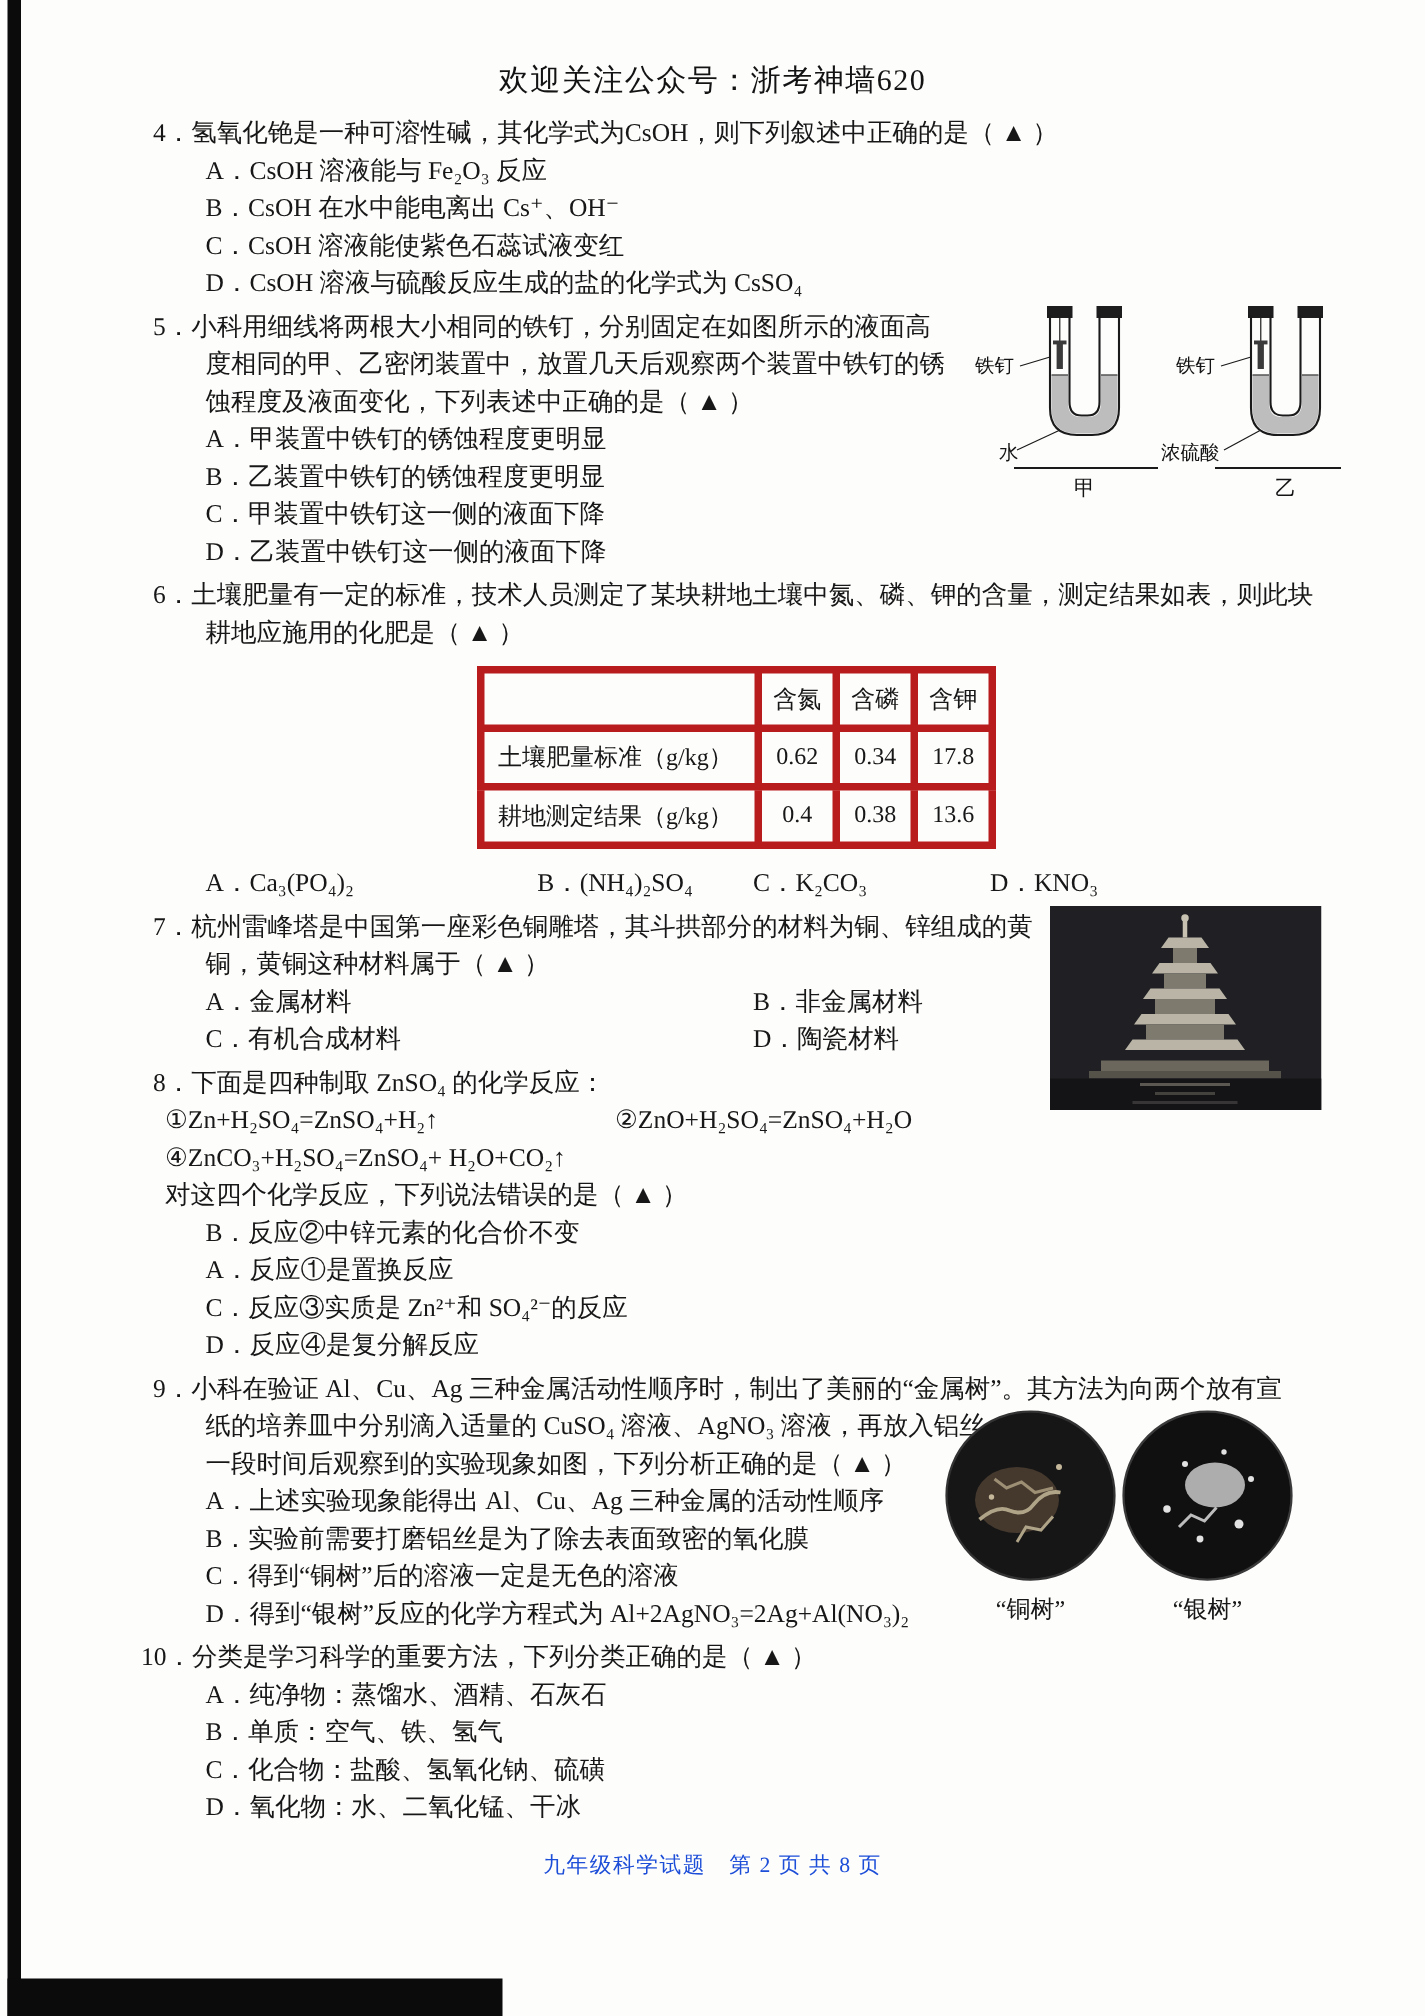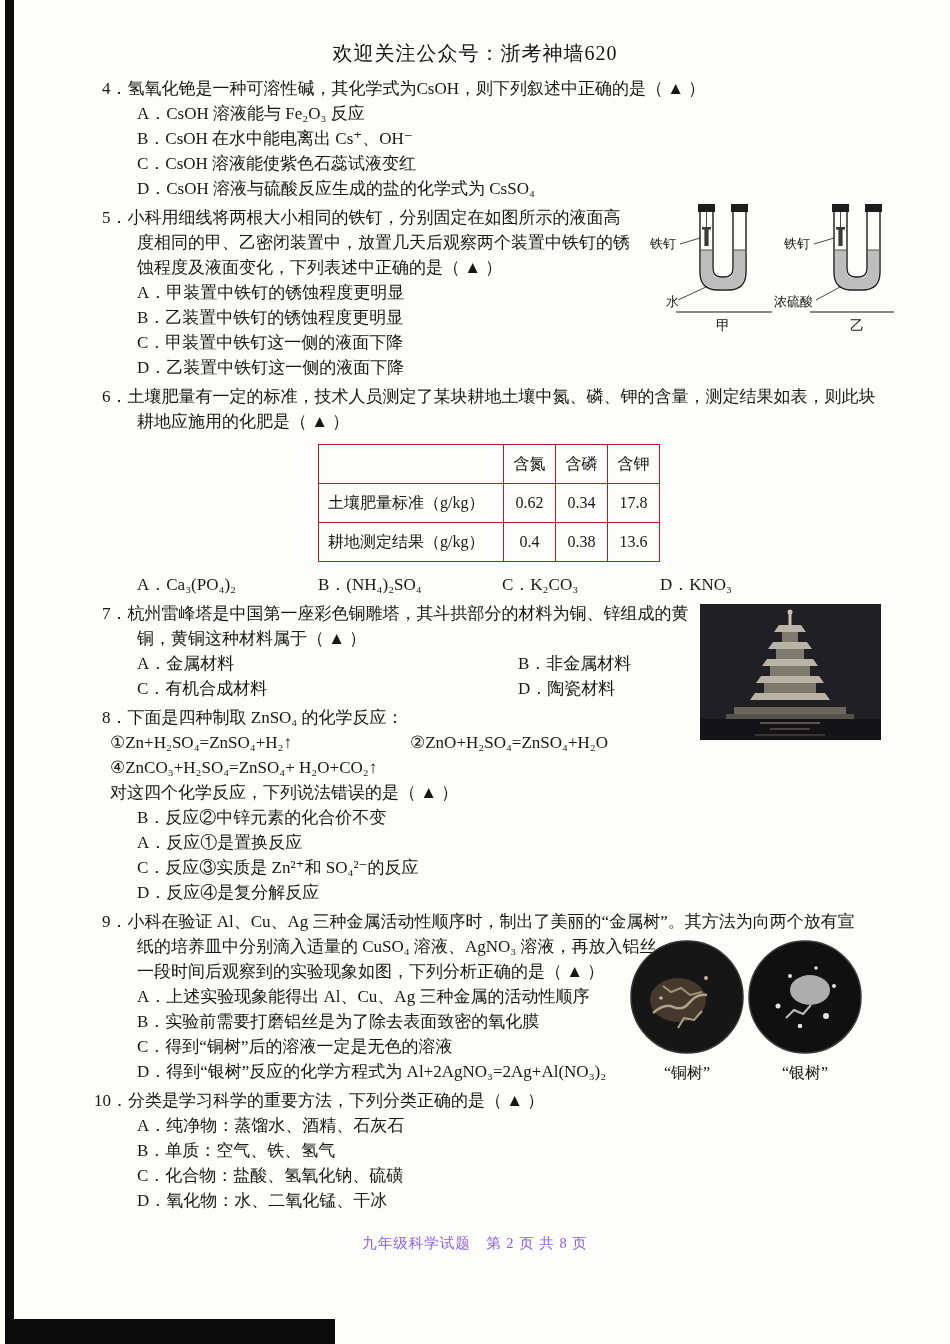--- a/index.html
+++ b/index.html
@@ -16,39 +16,39 @@
   }
   .content { position:absolute; left:102px; top:76px; width:786px; }
   .q { margin-bottom:4px; }
   .ln { line-height:25px; font-size:17px; }
   .stem { padding-left:35px; text-indent:-35px; }
   .stem-wide { padding-left:44px; text-indent:-44px; margin-left:-8px; }
   .cont { padding-left:35px; }
   .opt { padding-left:35px; }
   .eq-grid { display:grid; grid-template-columns:300px auto; padding-left:8px; }
   .prompt8 { padding-left:8px; }
-  .opt2col { display:grid; grid-template-columns:365px auto; padding-left:35px;gap:16px; }
+  .opt2col { display:grid; grid-template-columns:365px auto; padding-left:35px; }
   .q5-stem { width:552px; }
   .q6-table-wrap { margin:10px 0 10px 216px; }
   table.q6-table { border-collapse:collapse; font-size:16px; }
-  table.q6-table td { border:1px solid #b91c1c; height:39px; text-align:center; padding:0 6px; }
+  table.q6-table td { border:5px solid #b91c1c; height:39px; text-align:center; padding:0 6px; }
   table.q6-table td.rowhead { text-align:left; width:185px; padding-left:9px; }
   table.q6-table td.num { width:52px; }
   .q6-opts { padding-left:35px; }
   .q6-opts span { display:inline-block; }
-  .q6-opts .o1 { width:181px; } .q6-opts .o2 { width:184px; } .q6-opts .o3 { width:158px;font-family:Liberation Serif, serif; }
+  .q6-opts .o1 { width:181px; } .q6-opts .o2 { width:184px;text-align:center; } .q6-opts .o3 { width:158px;font-family:Liberation Serif, serif; }
   .fig { position:absolute; }
   .fig-utube { left:648px; top:198px; width:248px; height:138px; }
   .fig-pagoda { left:700px; top:604px; width:181px; height:136px; }
   .fig-dishes { left:628px; top:938px; width:262px; display:flex; }
   .dish { width:118px; text-align:center; }
   .dish-caption { font-size:16px; line-height:22px; margin-top:2px; }
   .footer {
     position:absolute; left:0; top:1234px; width:100%; text-align:center;
-    font-size:14.5px; letter-spacing:1px; color:#8b5cf6;
+    font-size:14.5px; letter-spacing:1px; color:#1d4ed8;
   }
   svg text { font-family:"Liberation Serif","DejaVu Serif",serif; fill:#141414; }
 </style>
 </head>
 <body>
 
 <div class="page">
 
   <div class="scan-bar-left"></div>
   <div class="scan-bar-bottom"></div>

